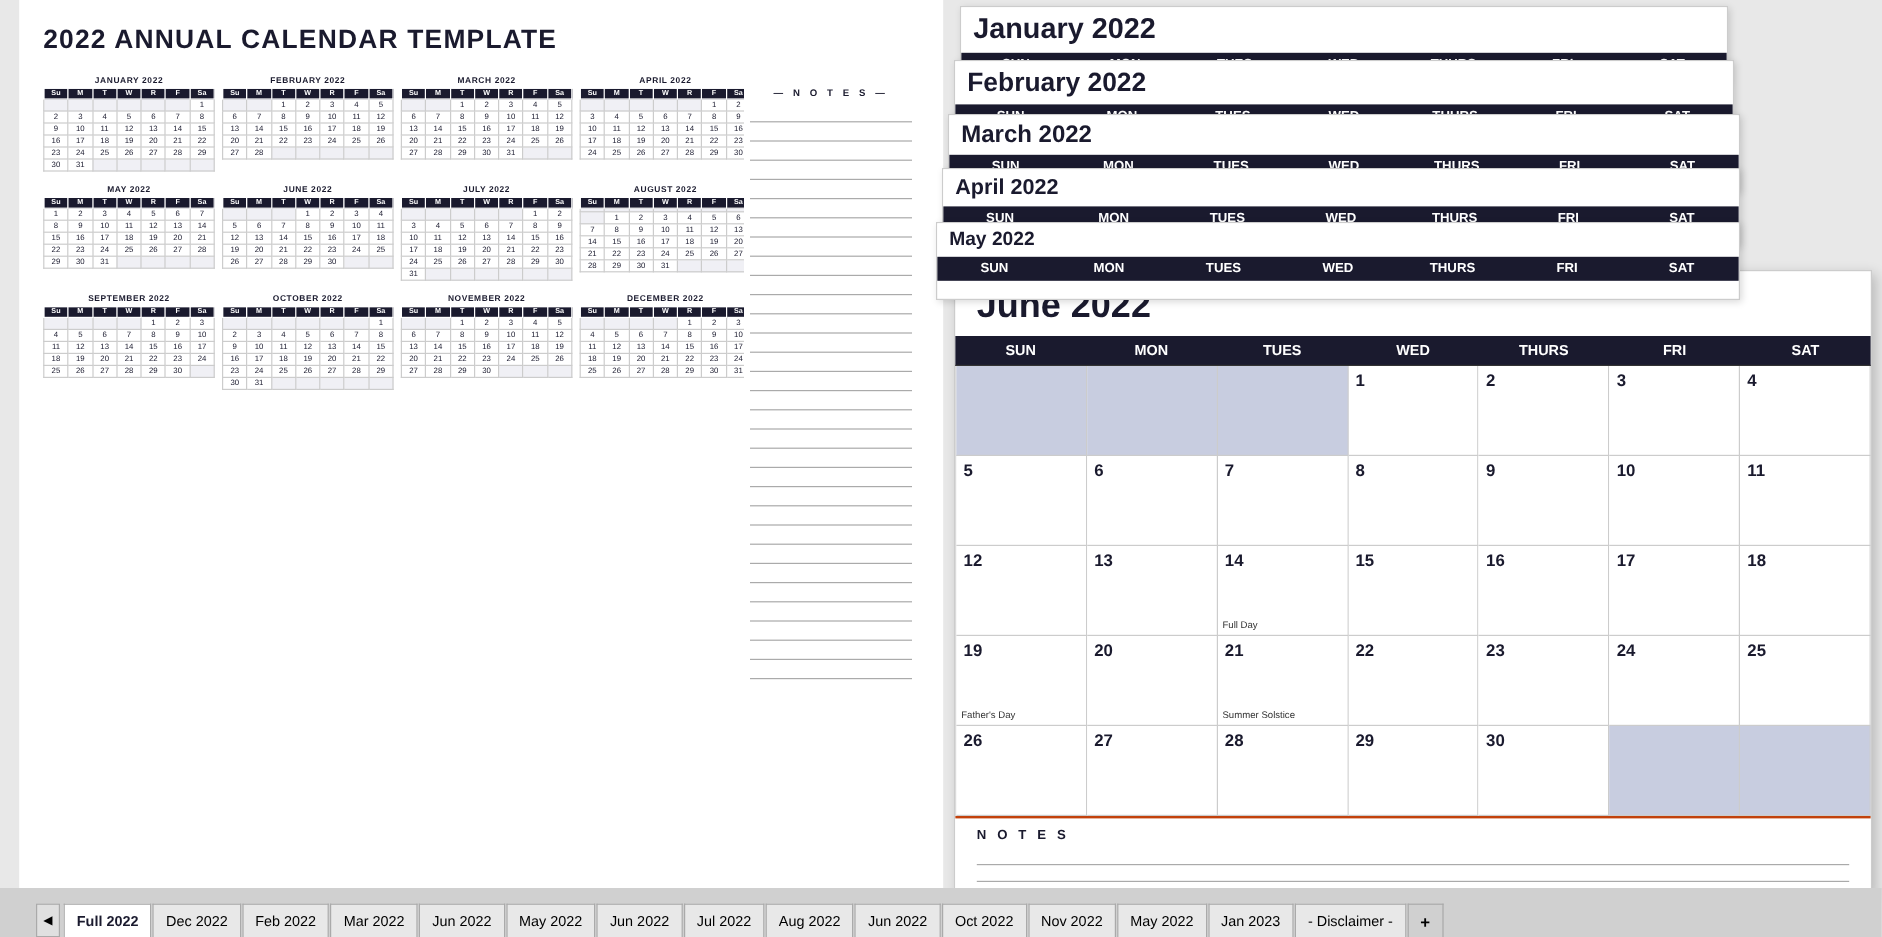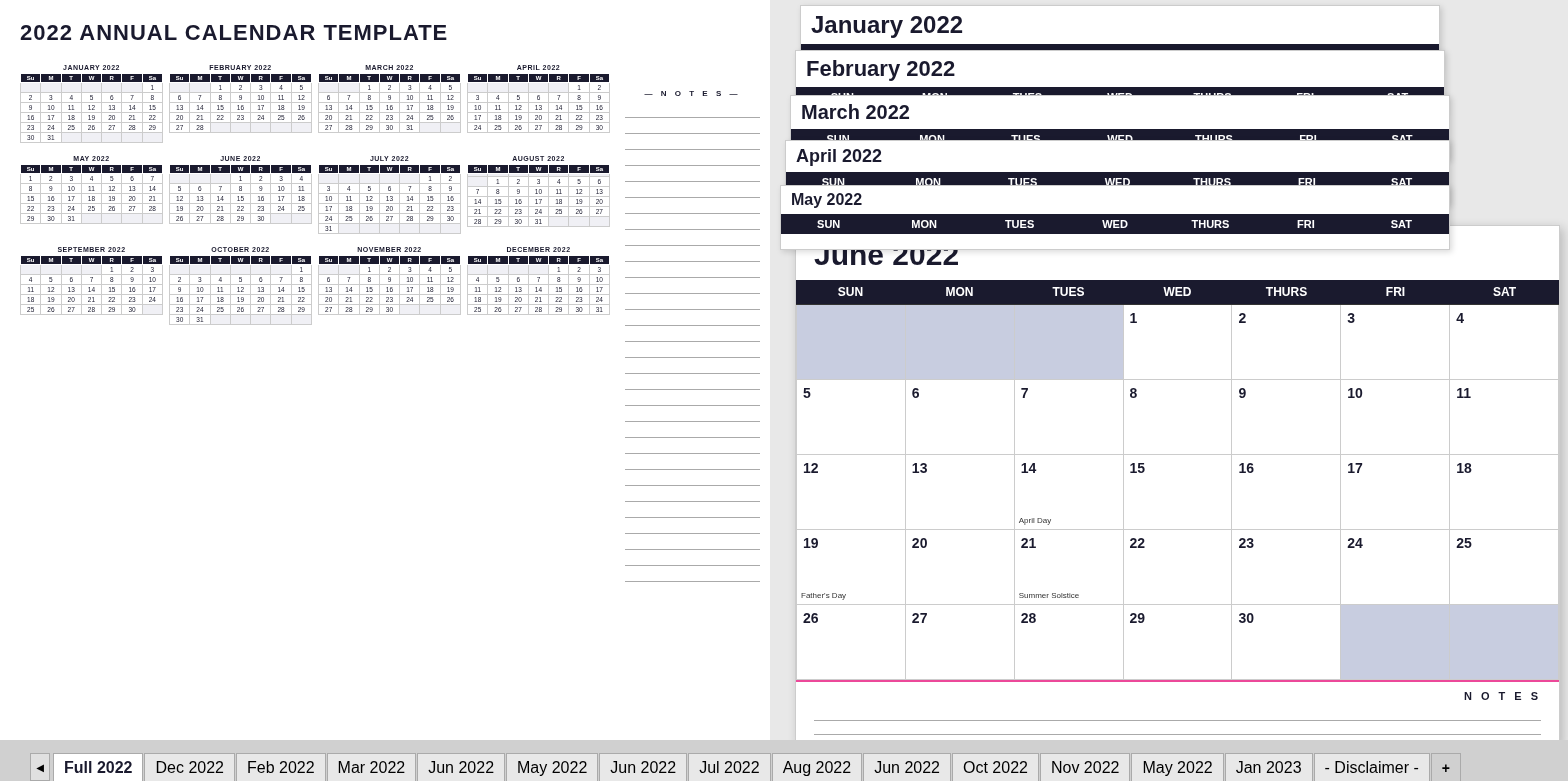--- a/index.html
+++ b/index.html
@@ -1,21 +1,21 @@
 <!DOCTYPE html>
 <html><head>
   <meta charset="utf-8">
   <style>
     * { box-sizing: border-box; margin: 0; padding: 0; }
     body { font-family: Arial, sans-serif; background: #e8e8e8; width: 1568px; height: 781px; overflow: hidden; position: relative; }
 
     
     .spreadsheet-area {
       position: absolute;
-      top: 0; left: 0;
+      top: 0; left: 16px;
       width: 780px;
       height: 740px;
       background: #ffffff;
       padding: 20px 20px 0 20px;
     }
 
     .main-title {
       font-size: 22px;
       font-weight: 900;
       color: #1a1a2e;
@@ -185,24 +185,23 @@
     .june-cell .event-text {
       font-size: 8px;
       color: #333;
       position: absolute;
       bottom: 4px;
       left: 4px;
     }
 
     
     .june-notes {
-      border-top: 2px solid #ec4899;
+      border-top: 2px solid #c2410c;
       padding: 8px 18px;
       background: #fff;
-      text-align: right;
     }
 
     .june-notes-label {
       font-size: 11px;
       font-weight: 700;
       letter-spacing: 3px;
       color: #1a1a2e;
     }
 
     .june-notes-lines {
@@ -239,21 +238,21 @@
       margin-right: 3px;
       cursor: pointer;
     }
 
     .tab-item {
       height: 28px;
       padding: 0 10px;
       display: flex;
       align-items: center;
       justify-content: center;
-      font-size: 16px;
+      font-size: 12px;
       border: 1px solid #aaaaaa;
       border-bottom: none;
       cursor: pointer;
       background: #e8e8e8;
       margin-right: 1px;
       white-space: nowrap;
     }
 
     .tab-item.active {
       background: #ffffff;
@@ -1064,21 +1063,21 @@
               <td class="">30</td>
               <td class="">31</td>
             </tr>
           </tbody>
         </table>
       </div>
     </div>
 
 </div>
 
-<div style="position:absolute; top:84px; left:620px; width:145px; background:#fff; padding:5px;" data-name="notes-area">
+<div style="position:absolute; top:68px; left:620px; width:145px; background:#fff; padding:5px;" data-name="notes-area">
   <div class="notes-title" data-name="notes-title">— N O T E S —</div>
   <div class="notes-lines" data-name="notes-lines" id="notes-lines">
       <div class="notes-line"></div>
       <div class="notes-line"></div>
       <div class="notes-line"></div>
       <div class="notes-line"></div>
       <div class="notes-line"></div>
       <div class="notes-line"></div>
       <div class="notes-line"></div>
       <div class="notes-line"></div>
@@ -1191,21 +1190,21 @@
       <div class="june-cell" data-name="june-cell"><span class="day-num">4</span></div>
       <div class="june-cell" data-name="june-cell"><span class="day-num">5</span></div>
       <div class="june-cell" data-name="june-cell"><span class="day-num">6</span></div>
       <div class="june-cell" data-name="june-cell"><span class="day-num">7</span></div>
       <div class="june-cell" data-name="june-cell"><span class="day-num">8</span></div>
       <div class="june-cell" data-name="june-cell"><span class="day-num">9</span></div>
       <div class="june-cell" data-name="june-cell"><span class="day-num">10</span></div>
       <div class="june-cell" data-name="june-cell"><span class="day-num">11</span></div>
       <div class="june-cell" data-name="june-cell"><span class="day-num">12</span></div>
       <div class="june-cell" data-name="june-cell"><span class="day-num">13</span></div>
-      <div class="june-cell" data-name="june-cell"><span class="day-num">14</span><span class="event-text">April Day</span></div>
+      <div class="june-cell" data-name="june-cell"><span class="day-num">14</span><span class="event-text">Full Day</span></div>
       <div class="june-cell" data-name="june-cell"><span class="day-num">15</span></div>
       <div class="june-cell" data-name="june-cell"><span class="day-num">16</span></div>
       <div class="june-cell" data-name="june-cell"><span class="day-num">17</span></div>
       <div class="june-cell" data-name="june-cell"><span class="day-num">18</span></div>
       <div class="june-cell" data-name="june-cell"><span class="day-num">19</span><span class="event-text">Father's Day</span></div>
       <div class="june-cell" data-name="june-cell"><span class="day-num">20</span></div>
       <div class="june-cell" data-name="june-cell"><span class="day-num">21</span><span class="event-text">Summer Solstice</span></div>
       <div class="june-cell" data-name="june-cell"><span class="day-num">22</span></div>
       <div class="june-cell" data-name="june-cell"><span class="day-num">23</span></div>
       <div class="june-cell" data-name="june-cell"><span class="day-num">24</span></div>

